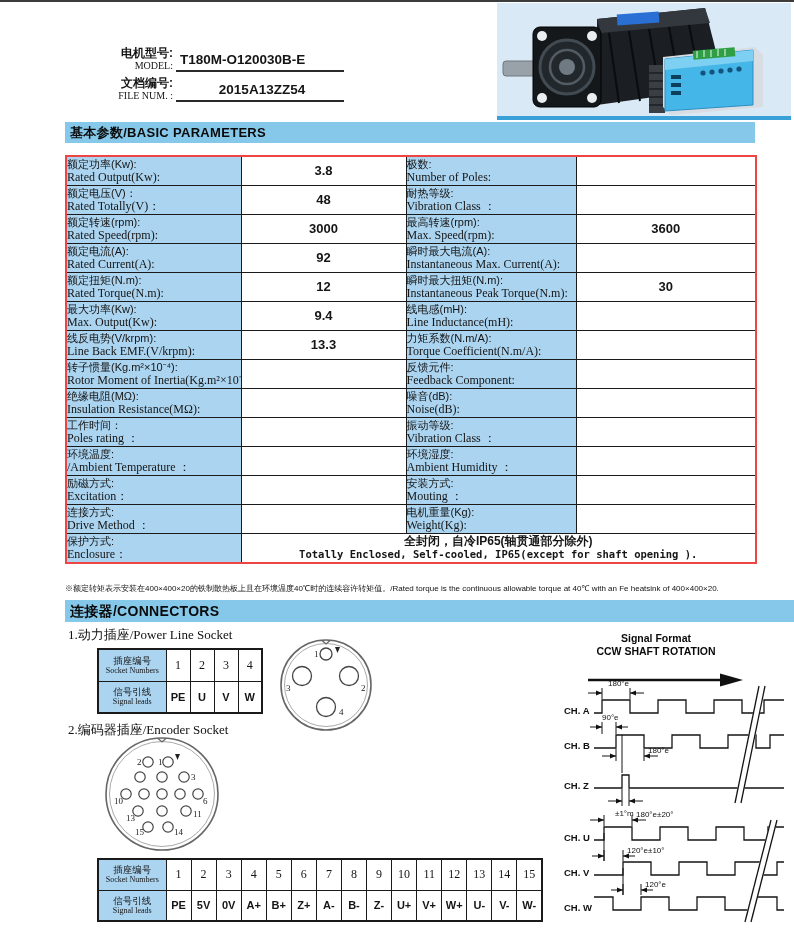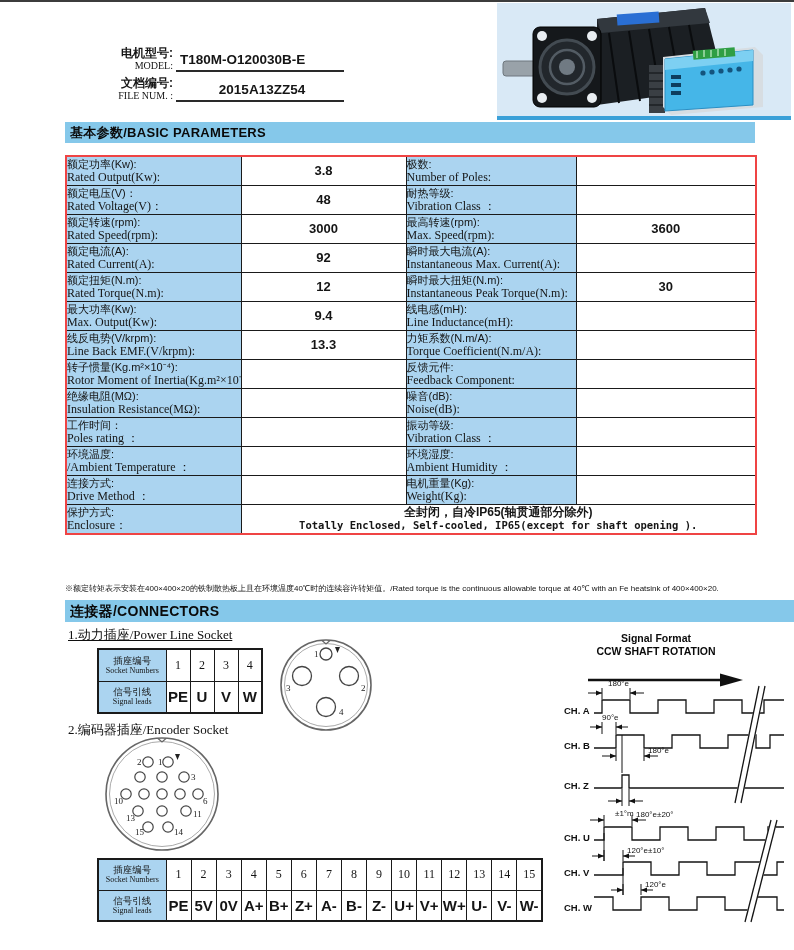--- a/index.html
+++ b/index.html
@@ -51,35 +51,35 @@
   td.val{text-align:center;font-weight:700;font-size:13px;background:#fff;}
   td.merged .cnline{font-weight:700;font-size:12px;text-align:center;line-height:14px;}
   td.merged .enline{font-family:"DejaVu Sans Mono",monospace;font-size:10.5px;line-height:13px;}
 
   .footnote{position:absolute;left:65px;top:582px;width:728px;font-size:8px;
             white-space:nowrap;color:#111;}
 
   
   .sub-heading{position:absolute;font-family:"Liberation Serif",serif;font-size:13px;
                color:#101010;font-weight:500;}
-  #power-heading{left:68px;top:626px;text-decoration:underline;}
+  #power-heading{left:68px;top:626px;}
   #encoder-heading{left:68px;top:721px;}
 
   
   .socket-table{position:absolute;border:2px solid #1a1a1a;table-layout:fixed;background:#fff;padding-left:40px;}
   #power-table{left:97px;top:648px;width:166px;}
   #encoder-table{left:97px;top:858px;width:446px;}
   .socket-table th,.socket-table td{border:1.5px solid #1a1a1a;padding:0;text-align:center;vertical-align:middle;}
   .socket-table tr{height:32px;}
   #encoder-table tr{height:31px;}
   .socket-table th{background:var(--label-cell);width:68px;font-weight:400;}
   .socket-table th .cn{font-size:9.5px;line-height:11px;}
   .socket-table th .en{font-family:"Liberation Serif",serif;font-size:8px;line-height:10px;}
   tr.num-row td{font-family:"Liberation Serif",serif;font-size:12px;}
-  tr.lead-row td{font-weight:700;font-size:15px;margin-top:32px;}
+  tr.lead-row td{font-weight:700;font-size:11px;margin-top:32px;}
 
   
   #power-socket-svg{position:absolute;left:276px;top:635px;}
   #encoder-socket-svg{position:absolute;left:102px;top:734px;}
   #signal-svg{position:absolute;left:552px;top:628px;}
   .pin-text{font-family:"Liberation Serif",serif;font-size:9px;fill:#222;}
   .wave{fill:none;stroke:#141414;stroke-width:1.3px;}
   .dim{stroke:#141414;stroke-width:1px;fill:none;}
   .dimtxt{font-size:8px;fill:#111;font-family:"Liberation Sans",sans-serif;}
   .chlbl{font-size:9.5px;font-weight:700;fill:#111;}
@@ -175,21 +175,21 @@
         <td class="val">3.8</td>
         <td class="lbl">
           <div class="cn">极数:</div>
           <div class="en">Number of Poles:</div>
         </td>
         <td class="val"></td>
       </tr>
       <tr>
         <td class="lbl">
           <div class="cn">额定电压(V)：</div>
-          <div class="en">Rated Voltage(V)：</div>
+          <div class="en">Rated Totally(V)：</div>
         </td>
         <td class="val">48</td>
         <td class="lbl">
           <div class="cn">耐热等级:</div>
           <div class="en">Vibration Class ：</div>
         </td>
         <td class="val"></td>
       </tr>
       <tr>
         <td class="lbl">
@@ -289,20 +289,32 @@
       </tr>
       <tr>
         <td class="lbl">
           <div class="cn">环境温度:</div>
           <div class="en">/Ambient Temperature ：</div>
         </td>
         <td class="val"></td>
         <td class="lbl">
           <div class="cn">环境湿度:</div>
           <div class="en">Ambient Humidity ：</div>
+        </td>
+        <td class="val"></td>
+      </tr>
+      <tr>
+        <td class="lbl">
+          <div class="cn">励磁方式:</div>
+          <div class="en">Excitation：</div>
+        </td>
+        <td class="val"></td>
+        <td class="lbl">
+          <div class="cn">安装方式:</div>
+          <div class="en">Mouting ：</div>
         </td>
         <td class="val"></td>
       </tr>
       <tr>
         <td class="lbl">
           <div class="cn">连接方式:</div>
           <div class="en">Drive Method ：</div>
         </td>
         <td class="val"></td>
         <td class="lbl">

